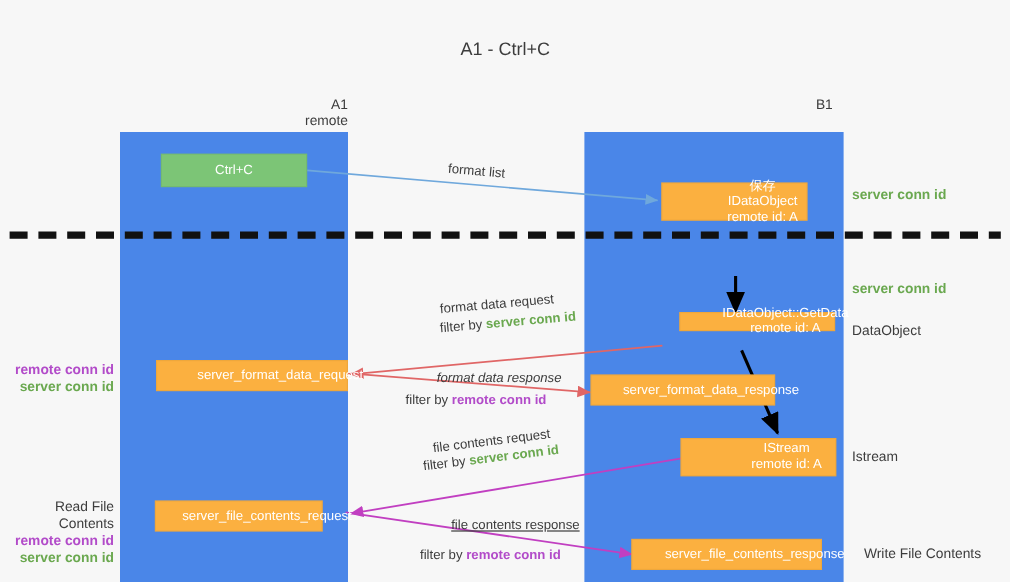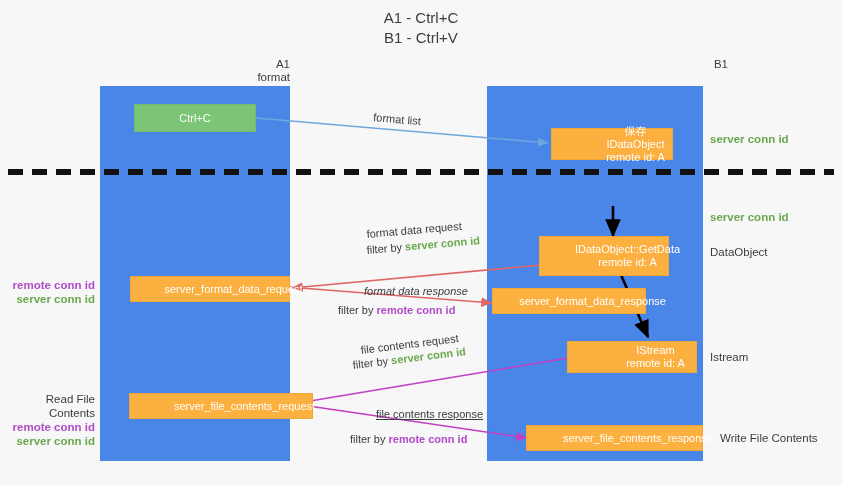--- a/index.html
+++ b/index.html
@@ -2,21 +2,21 @@
 <html><head>
 <meta charset="utf-8">
 <style>
   html,body{margin:0;padding:0;}
   body{
     width:842px;height:485px;
     background:#f7f7f7;
     font-family:"Liberation Sans","DejaVu Sans",sans-serif;
     position:relative;overflow:hidden;
   }
-  #stage{position:absolute;inset:0;}
+  #stage{position:absolute;inset:0;margin-top:24px;}
 
   .svg-layer{position:absolute;left:0;top:0;width:842px;height:485px;pointer-events:none;}
 
   
   .title{
     position:absolute;left:0;top:8px;width:842px;
     text-align:center;color:#3c3c3c;font-size:15px;line-height:20px;
   }
 
   
@@ -55,28 +55,27 @@
   .elabel .g{color:#6aa84f;font-weight:bold;}
   .elabel .p{color:#b24bc9;font-weight:bold;}
 </style>
 </head>
 <body>
 
 <div id="stage">
 
   <div class="title">
     <div>A1 - Ctrl+C</div>
-    <div>B1 - Ctrl+V</div>
   </div>
 
   <div class="lane-head" style="left:100px;top:58px;width:190px;">
     <div>A1</div>
-    <div>format</div>
+    <div>remote</div>
   </div>
-  <div class="lane-head" style="left:512px;top:58px;width:216px;">
+  <div class="lane-head" style="left:478px;top:58px;width:216px;">
     <div>B1</div>
   </div>
 
   <div class="lane" style="left:100px;top:86px;width:190px;height:375px;"></div>
   <div class="lane" style="left:487px;top:86px;width:216px;height:375px;"></div>
 
   <svg class="svg-layer" viewBox="0 0 842 485">
     <defs>
       <marker id="ahBlue" markerWidth="9" markerHeight="9" refX="7.2" refY="3.2" orient="auto">
         <path d="M0,0 L7.5,3.2 L0,6.4 z" fill="#6fa8dc"></path>
@@ -114,21 +113,21 @@
   </div>
 
   <div class="node orange" style="left:551px;top:128px;width:122px;height:32px;">
     <span class="inner">
       <span>保存IDataObject</span><br>
       <span>remote id: A</span>
     </span>
   </div>
 
 
-  <div class="node orange" style="left:539px;top:236px;width:130px;height:40px;">
+  <div class="node orange" style="left:566px;top:236px;width:130px;height:16px;">
     <span class="inner">
       <span>IDataObject::GetData</span><br>
       <span>remote id: A</span>
     </span>
   </div>
 
   <div class="node orange" style="left:130px;top:276px;width:160px;height:26px;">
     <span class="inner">server_format_data_request</span>
   </div>
 
@@ -136,25 +135,25 @@
     <span class="inner">server_format_data_response</span>
   </div>
 
   <div class="node orange" style="left:567px;top:341px;width:130px;height:32px;">
     <span class="inner">
       <span>IStream</span><br>
       <span>remote id: A</span>
     </span>
   </div>
 
-  <div class="node orange" style="left:129px;top:393px;width:184px;height:26px;">
+  <div class="node orange" style="left:129px;top:393px;width:140px;height:26px;">
     <span class="inner">server_file_contents_request</span>
   </div>
 
-  <div class="node orange" style="left:526px;top:425px;width:177px;height:26px;">
+  <div class="node orange" style="left:526px;top:425px;width:159px;height:26px;">
     <span class="inner">server_file_contents_response</span>
   </div>
 
   <div class="note green" style="left:710px;top:132px;">server conn id</div>
   <div class="note green" style="left:710px;top:210px;">server conn id</div>
   <div class="note plain" style="left:710px;top:245px;">DataObject</div>
   <div class="note plain" style="left:710px;top:350px;">Istream</div>
   <div class="note plain" style="left:720px;top:431px;">Write File Contents</div>
 
   <div class="note-stack" style="left:0px;top:278px;width:95px;">

